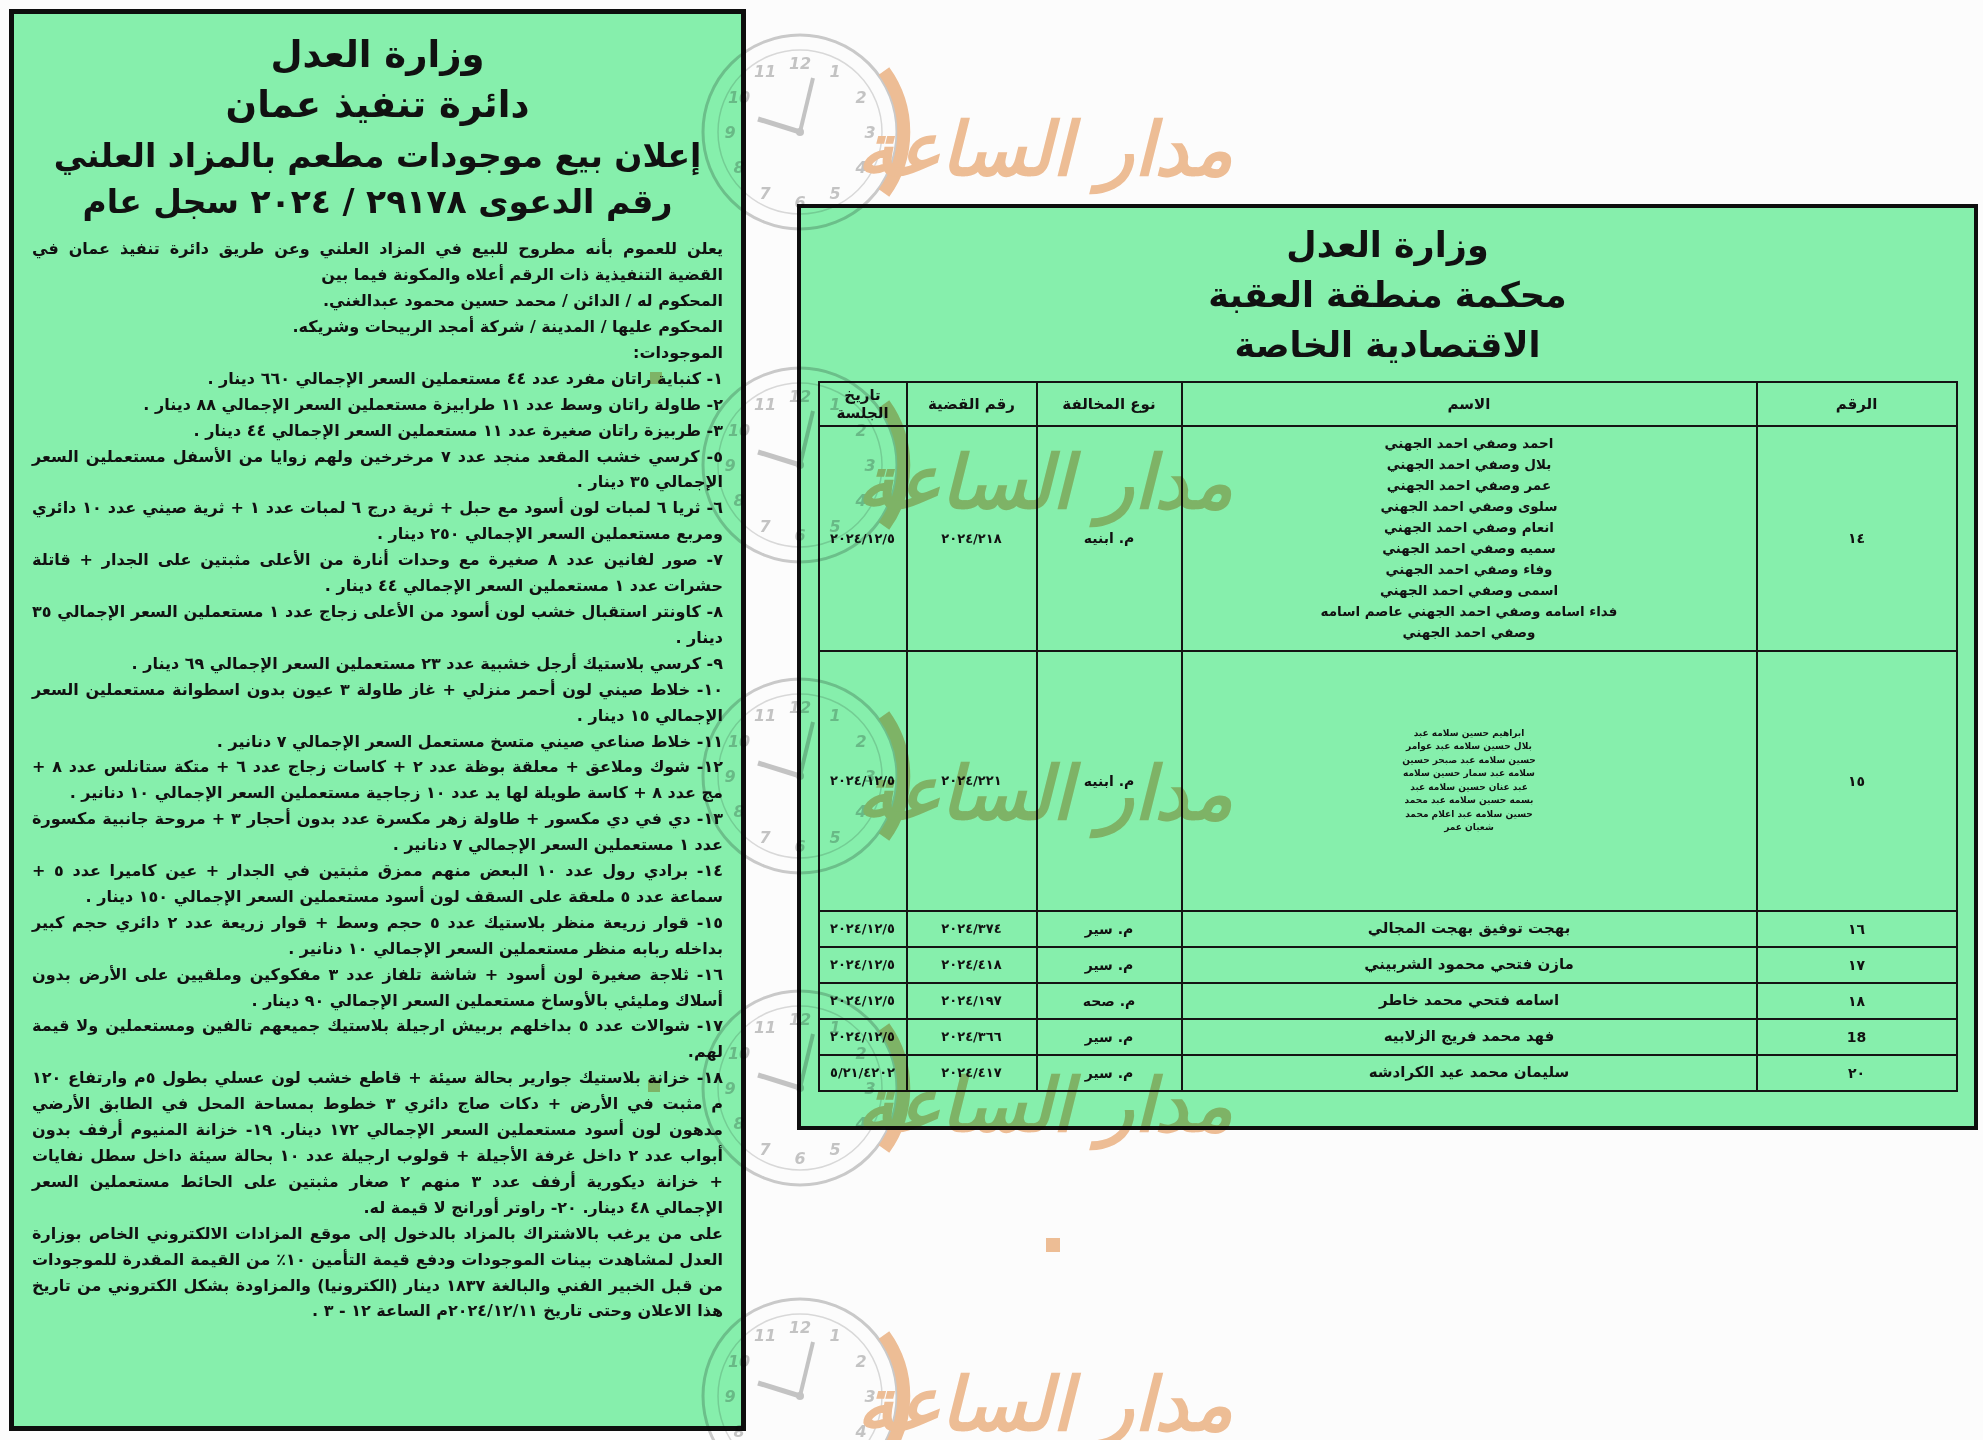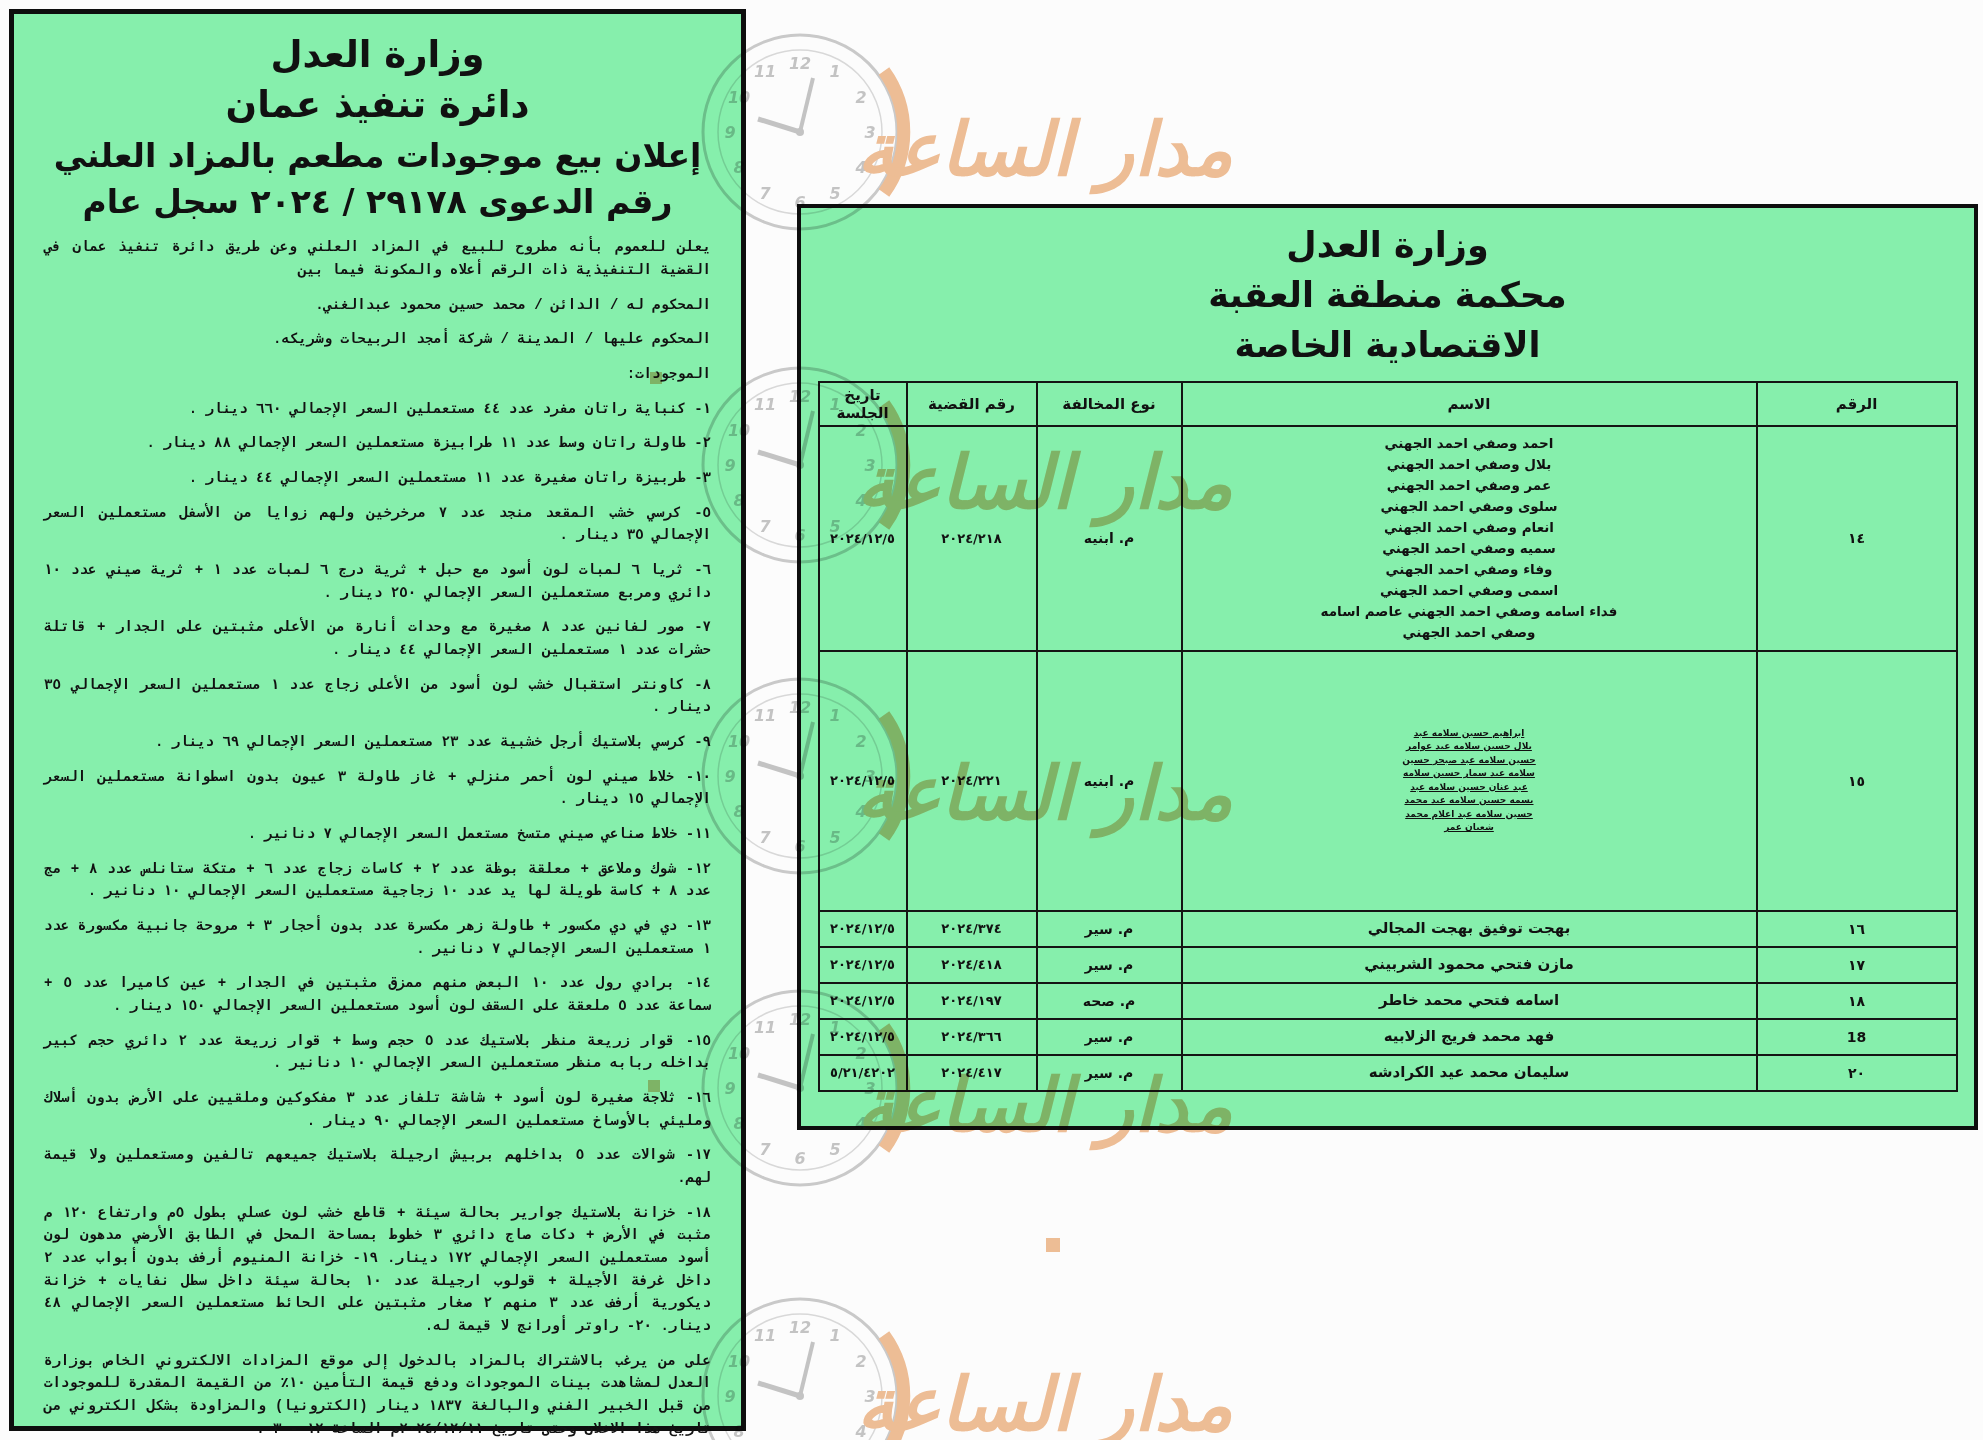--- a/index.html
+++ b/index.html
@@ -12,38 +12,38 @@
     position:absolute;background:#86efac;border:5px solid #0e0e0e;
     box-sizing:border-box;direction:rtl;z-index:1;
   }
   .left-doc{left:9px;top:9px;width:737px;height:1422px;padding:8px 18px;}
   .right-doc{left:797px;top:204px;width:1181px;height:926px;padding:10px 16px;border-width:4px;}
   .tc{text-align:center;font-weight:bold;}
   .left-doc .t1{font-size:37px;line-height:1.25;margin:10px 0 4px;}
   .left-doc .t2{font-size:37px;line-height:1.25;margin:0 0 6px;}
   .left-doc .t3{font-size:33px;line-height:1.3;margin:0 0 4px;}
   .left-doc .t4{font-size:33px;line-height:1.3;margin:0 0 12px;}
-  .body-text p{margin:12px;font-size:14px;font-weight:700;line-height:1.62;text-align:justify;font-family:Liberation Mono, monospace;}
+  .body-text p{margin:0;font-size:16px;font-weight:700;line-height:1.62;text-align:justify;}
   .right-doc .rt{font-size:35px;line-height:1.32;margin:4px 0;text-align:center;font-weight:bold;}
   table.schedule{
     width:1138px;margin:12px auto 0;border-collapse:collapse;direction:rtl;
     table-layout:fixed;
   }
   table.schedule th,table.schedule td{
     border:2px solid #141414;text-align:center;vertical-align:middle;
     padding:3px 4px;font-weight:700;box-sizing:border-box;
   }
   table.schedule th{font-size:15px;height:35px;}
   tr.h-lg{height:225px;}
   tr.h-xl{height:260px;}
   tr.h-sm{height:36px;}
   td.cell-no{font-size:14px;}
   td.cell-name{font-size:15px;white-space:pre-line;line-height:1.55;}
   td.cell-name.multi{font-size:13.5px;}
-  td.cell-name.tiny{font-size:9px;line-height:1.5;text-decoration:underline;}
+  td.cell-name.tiny{font-size:9px;line-height:1.5;}
   td.cell-viol{font-size:14px;}
   td.cell-num{font-size:13px;direction:ltr;}
   .watermark{
     position:absolute;inset:0;z-index:3;pointer-events:none;
     mix-blend-mode:multiply;opacity:.5;font-style:italic;
   }
   .watermark svg{display:block;}
   .wm-brand{
     font-family:"DejaVu Sans","Liberation Sans",sans-serif;
     font-weight:bold;

